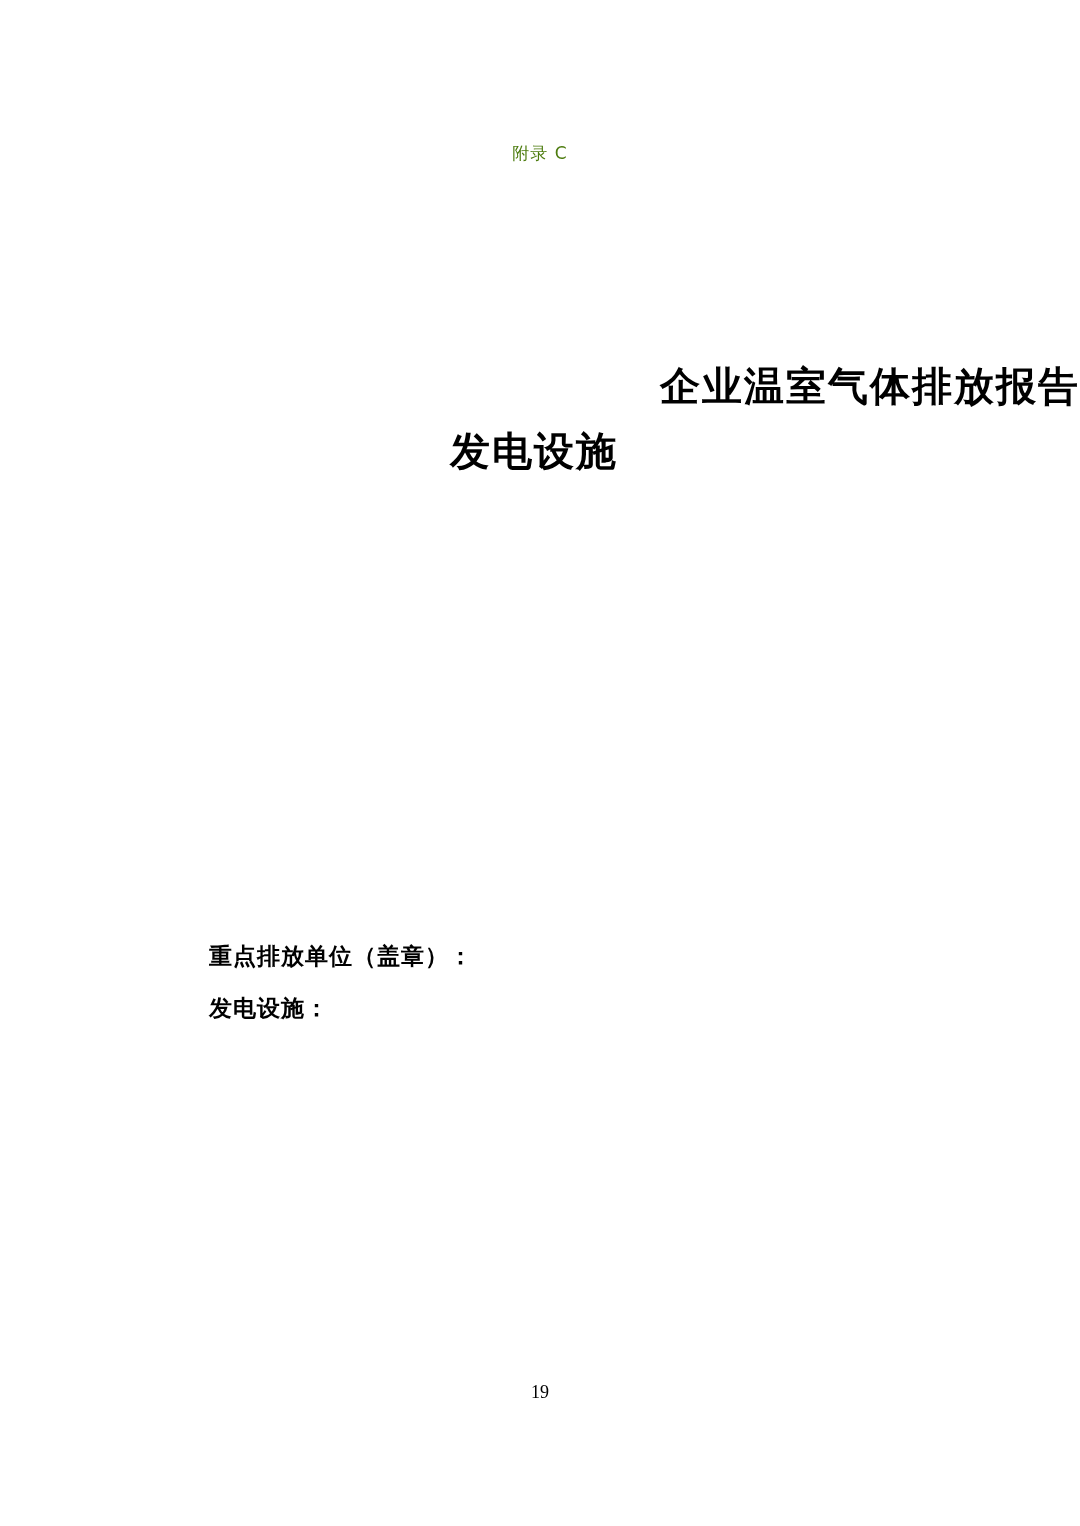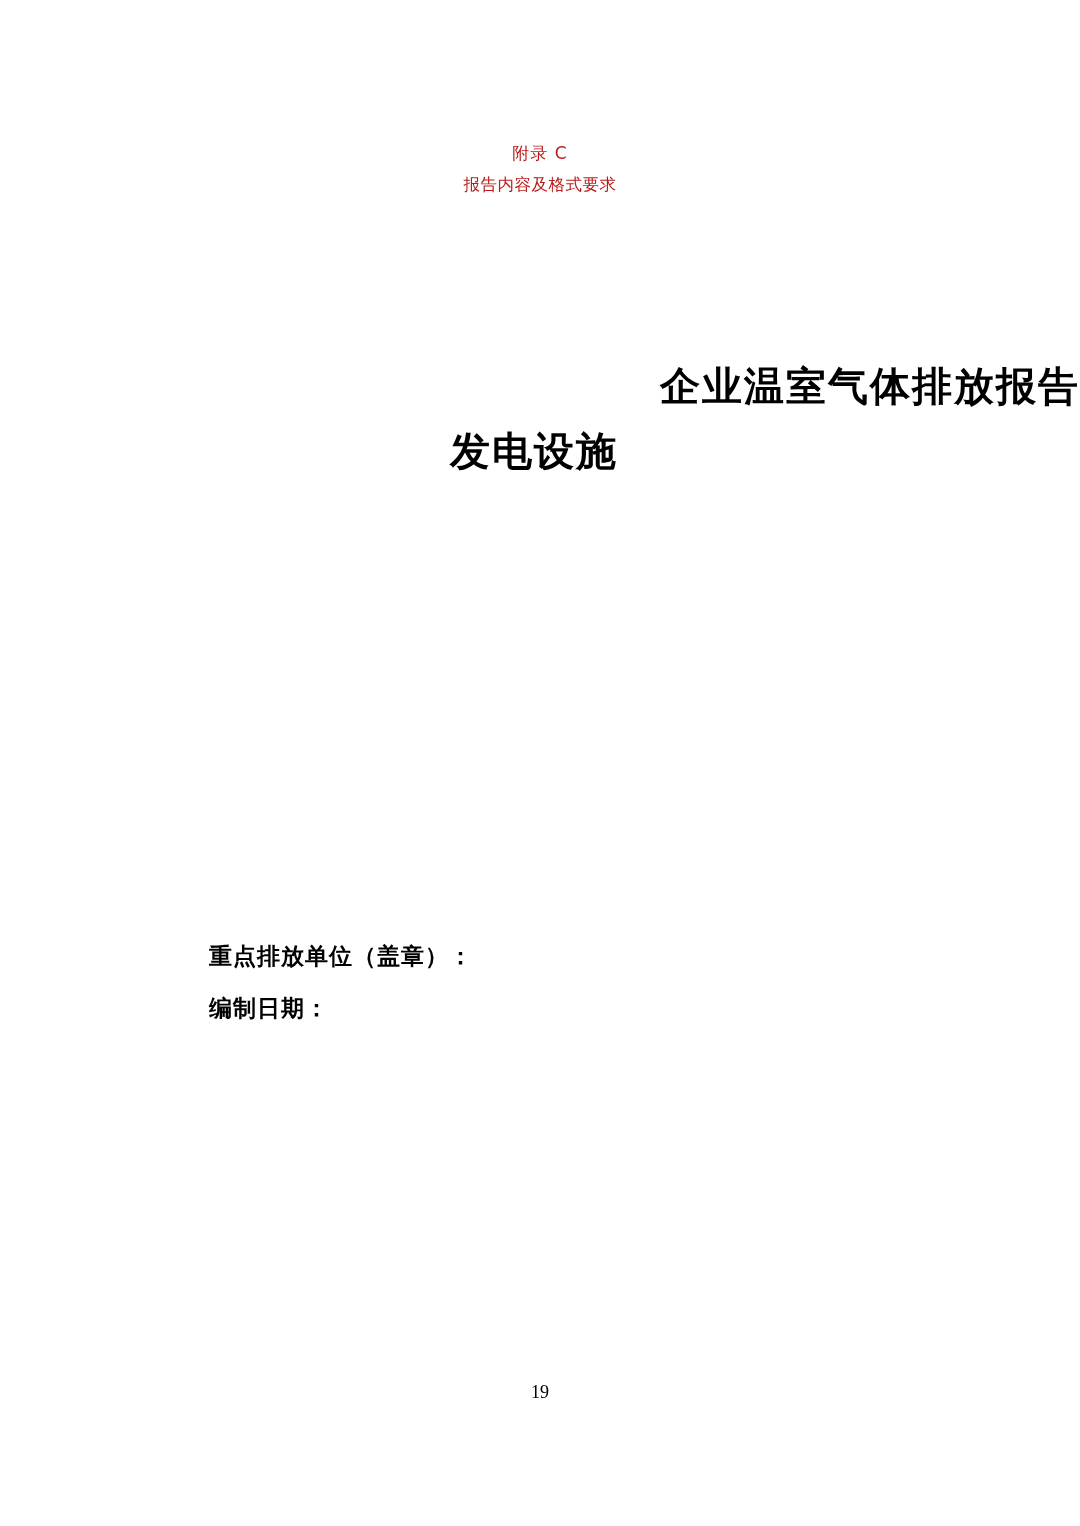--- a/index.html
+++ b/index.html
@@ -20,21 +20,21 @@
   .appendix-header {
     position: absolute;
     left: 0;
     right: 0;
     top: 138px;
     text-align: center;
     font-family: "DejaVu Sans", sans-serif;
     font-size: 17px;
     line-height: 31px;
     letter-spacing: 1px;
-    color: #b91c1c;
+    color: #4d7c0f;
   }
   .appendix-header .line-1 {
     display: block;
   }
   .appendix-header .line-2 {
     display: block;
     font-size: 16.5px;
     letter-spacing: 0.5px;
   }
 
@@ -96,26 +96,25 @@
     color: #000000;
   }
 </style>
 </head>
 <body>
 
 <div class="page">
 
   <div class="appendix-header">
     <span class="line-1">附录 C</span>
-    <span class="line-2">报告内容及格式要求</span>
   </div>
 
   <div class="doc-title">企业温室气体排放报告</div>
   <div class="doc-subtitle">发电设施</div>
 
   <div class="fields">
     <div class="field-row">重点排放单位（盖章）：</div>
-    <div class="field-row">编制日期：</div>
+    <div class="field-row">发电设施：</div>
   </div>
 
   <div class="page-number">19</div>
 
 </div>
 
 </body></html>

